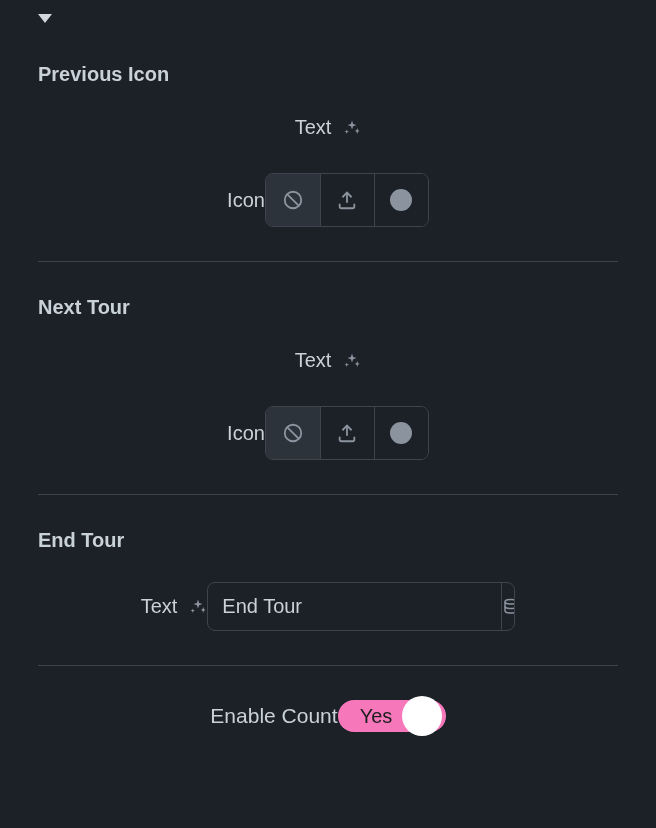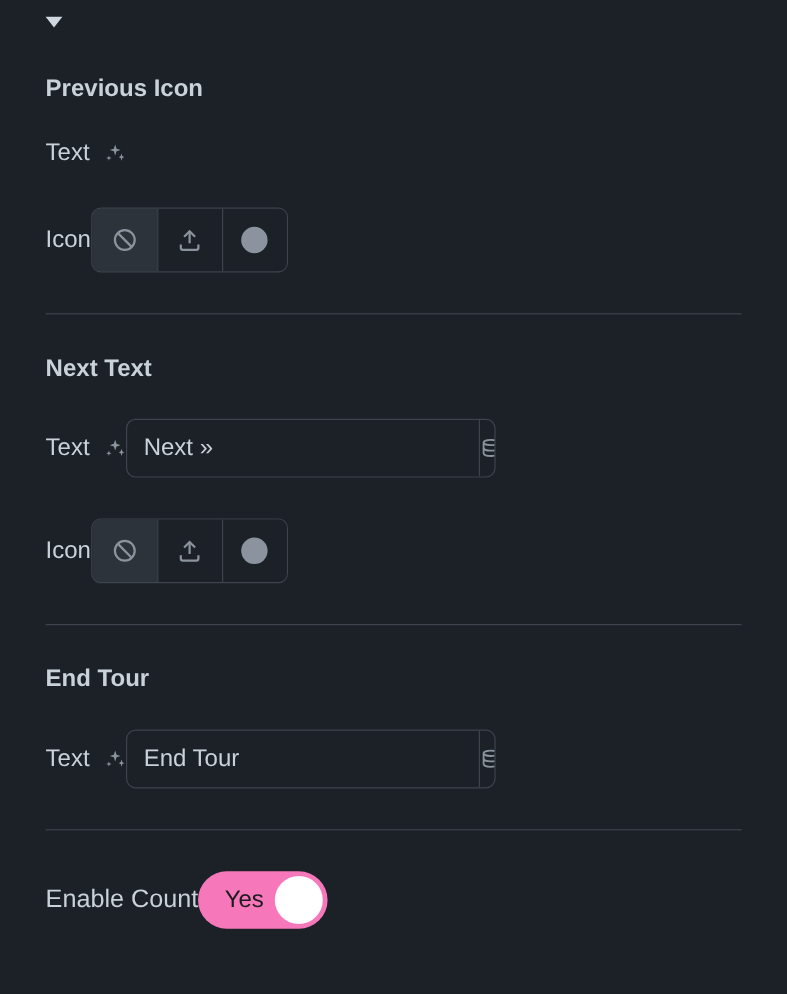--- a/index.html
+++ b/index.html
@@ -31,21 +31,21 @@
   }
   .sub-heading {
     font-size: 20px;
     font-weight: 700;
     color: #c9d1d9;
     margin-bottom: 30px;
   }
   .row {
     display: flex;
     align-items: center;
-    justify-content: flex-start;
+    justify-content: center;
     margin-bottom: 34px;
   }
   .label-wrap {
     display: flex;
     align-items: center;
     gap: 12px;
   }
   .label {
     font-size: 20px;
     color: #c9d1d9;
@@ -109,21 +109,21 @@
     background: #8b949e;
   }
   .divider {
     height: 1px;
     background: #3d444d;
     margin: 0 0 34px 0;
   }
   .toggle {
     position: relative;
     width: 108px;
-    height: 48px;
+    height: 32px;
     background: #f778ba;
     border-radius: 26px;
     cursor: pointer;
     display: flex;
     align-items: center;
   }
   .toggle-label {
     position: absolute;
     left: 22px;
     font-size: 20px;
@@ -176,40 +176,30 @@
         </svg>
     </button>
     <button class="icon-btn">
       <span class="circle-dot"></span>
     </button>
   </div>
 </div>
 
 <div class="divider"></div>
 
-<div class="sub-heading">Next Text</div>
+<div class="sub-heading">Next Tour</div>
 
 <div class="row">
   <div class="label-wrap">
     <span class="label">Text</span>
     <span class="sparkle">
       <svg width="18" height="18" viewBox="0 0 24 24" fill="#8b949e">
           <path d="M12 2l1.5 4.5L18 8l-4.5 1.5L12 14l-1.5-4.5L6 8l4.5-1.5L12 2zm7 10l.9 2.6L22 16l-2.1.9L19 20l-.9-3.1L16 16l2.1-1.4L19 12zM5 14l.7 2L8 17l-2.3.7L5 20l-.7-2.3L2 17l2.3-1L5 14z"></path>
         </svg>
     </span>
-  </div>
-  <div class="input-group">
-    <input type="text" value="Next »" style="">
-    <div class="addon">
-      <svg width="18" height="18" viewBox="0 0 24 24" fill="none" stroke="#8b949e" stroke-width="2">
-          <ellipse cx="12" cy="5" rx="8" ry="3"></ellipse>
-          <path d="M4 5v6c0 1.7 3.6 3 8 3s8-1.3 8-3V5"></path>
-          <path d="M4 11v6c0 1.7 3.6 3 8 3s8-1.3 8-3v-6"></path>
-        </svg>
-    </div>
   </div>
 </div>
 
 <div class="row">
   <span class="label">Icon</span>
   <div class="icon-group">
     <button class="icon-btn active">
       <svg width="22" height="22" viewBox="0 0 24 24" fill="none" stroke="#8b949e" stroke-width="2">
           <circle cx="12" cy="12" r="9"></circle>
           <line x1="5.5" y1="5.5" x2="18.5" y2="18.5"></line>

